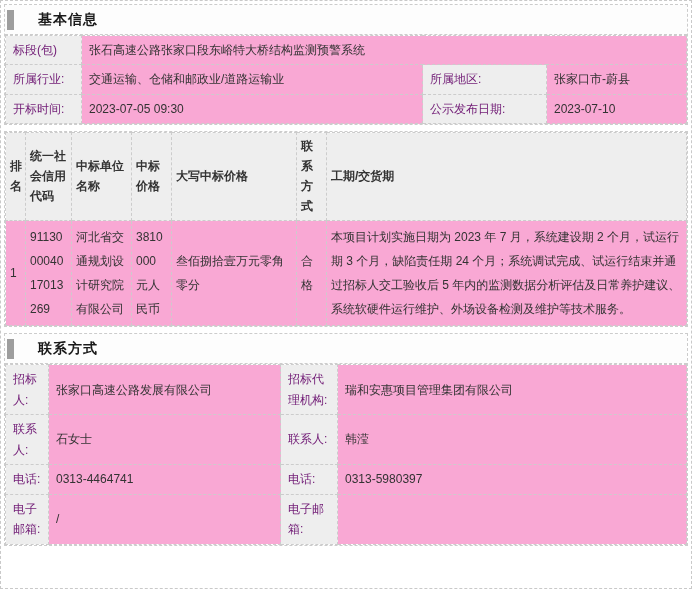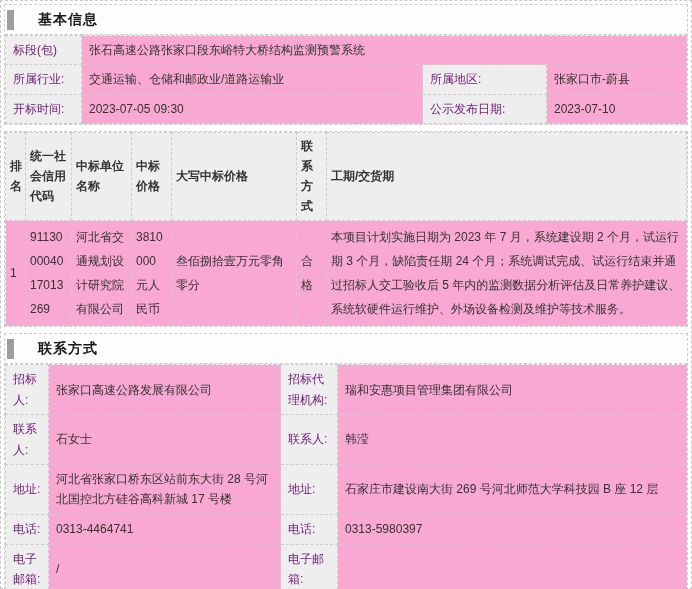--- a/index.html
+++ b/index.html
@@ -157,26 +157,20 @@
         <td>张家口高速公路发展有限公司</td>
         <td class="lbl">招标代理机构:</td>
         <td>瑞和安惠项目管理集团有限公司</td>
       </tr>
       <tr class="r2">
         <td class="lbl">联系人:</td>
         <td>石女士</td>
         <td class="lbl">联系人:</td>
         <td>韩滢</td>
       </tr>
-      <tr class="r3">
-        <td class="lbl">地址:</td>
-        <td>河北省张家口桥东区站前东大街 28 号河北国控北方硅谷高科新城 17 号楼</td>
-        <td class="lbl">地址:</td>
-        <td>石家庄市建设南大街 269 号河北师范大学科技园 B 座 12 层</td>
-      </tr>
       <tr class="r4">
         <td class="lbl">电话:</td>
         <td>0313-4464741</td>
         <td class="lbl">电话:</td>
         <td>0313-5980397</td>
       </tr>
       <tr class="r5">
         <td class="lbl">电子邮箱:</td>
         <td>/</td>
         <td class="lbl">电子邮箱:</td>

